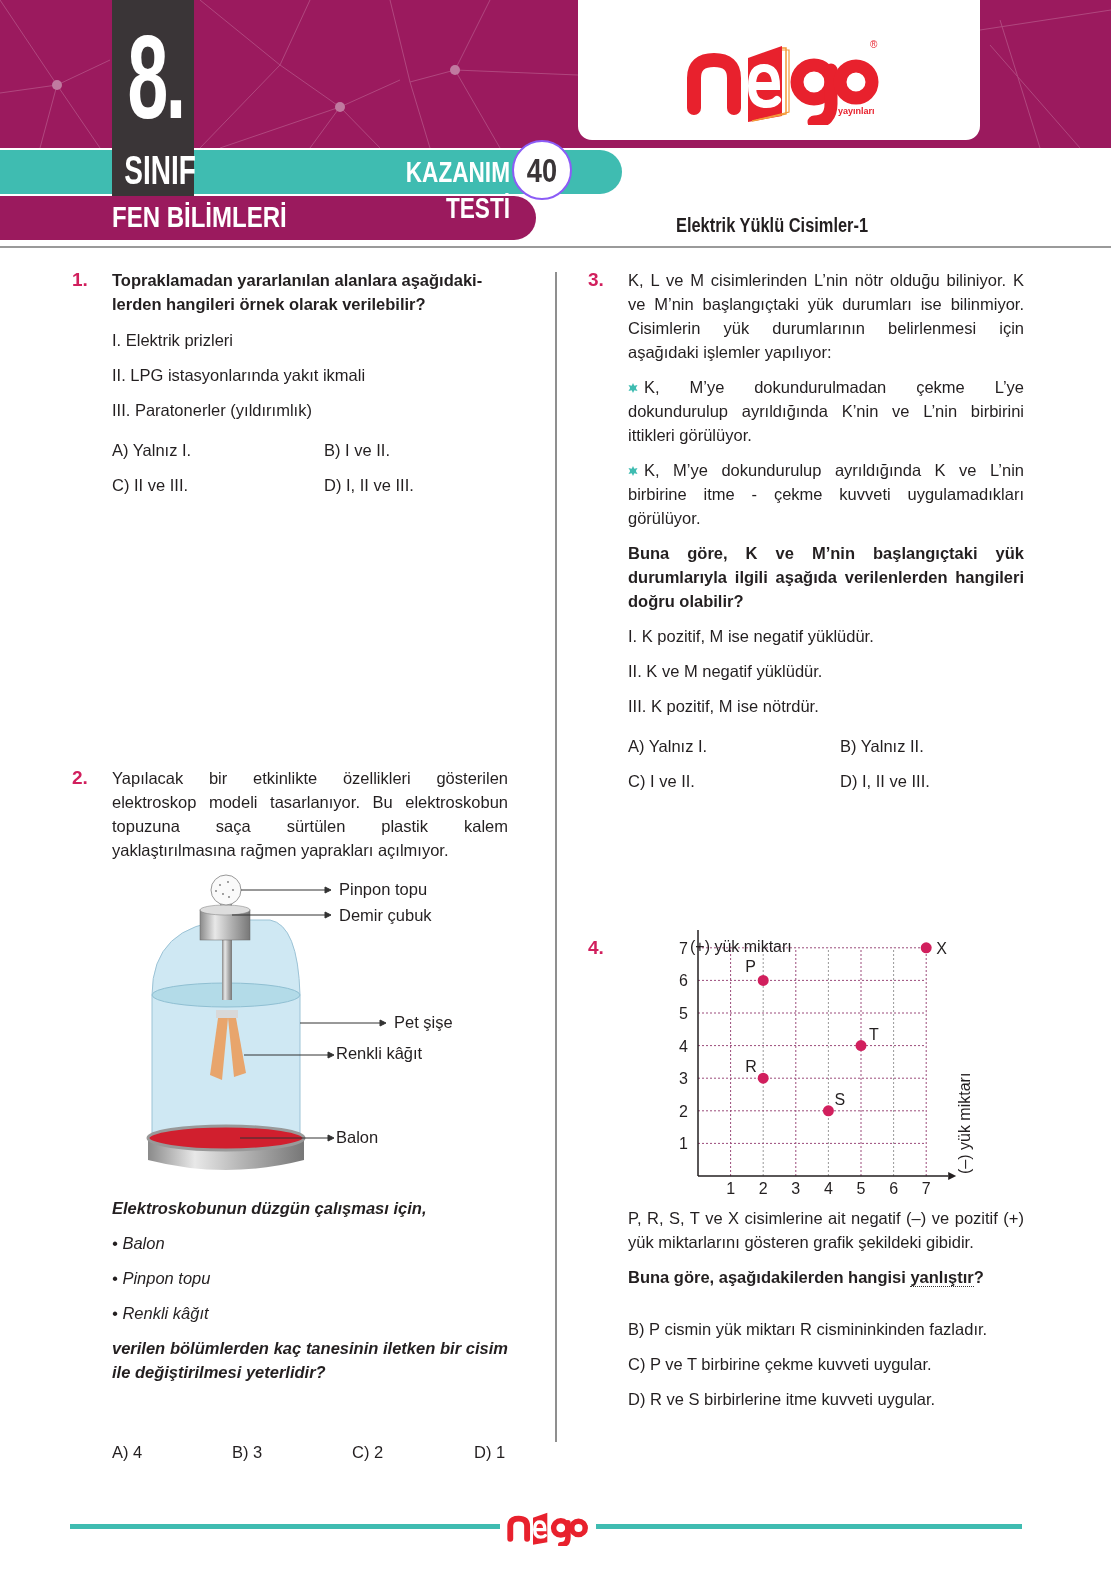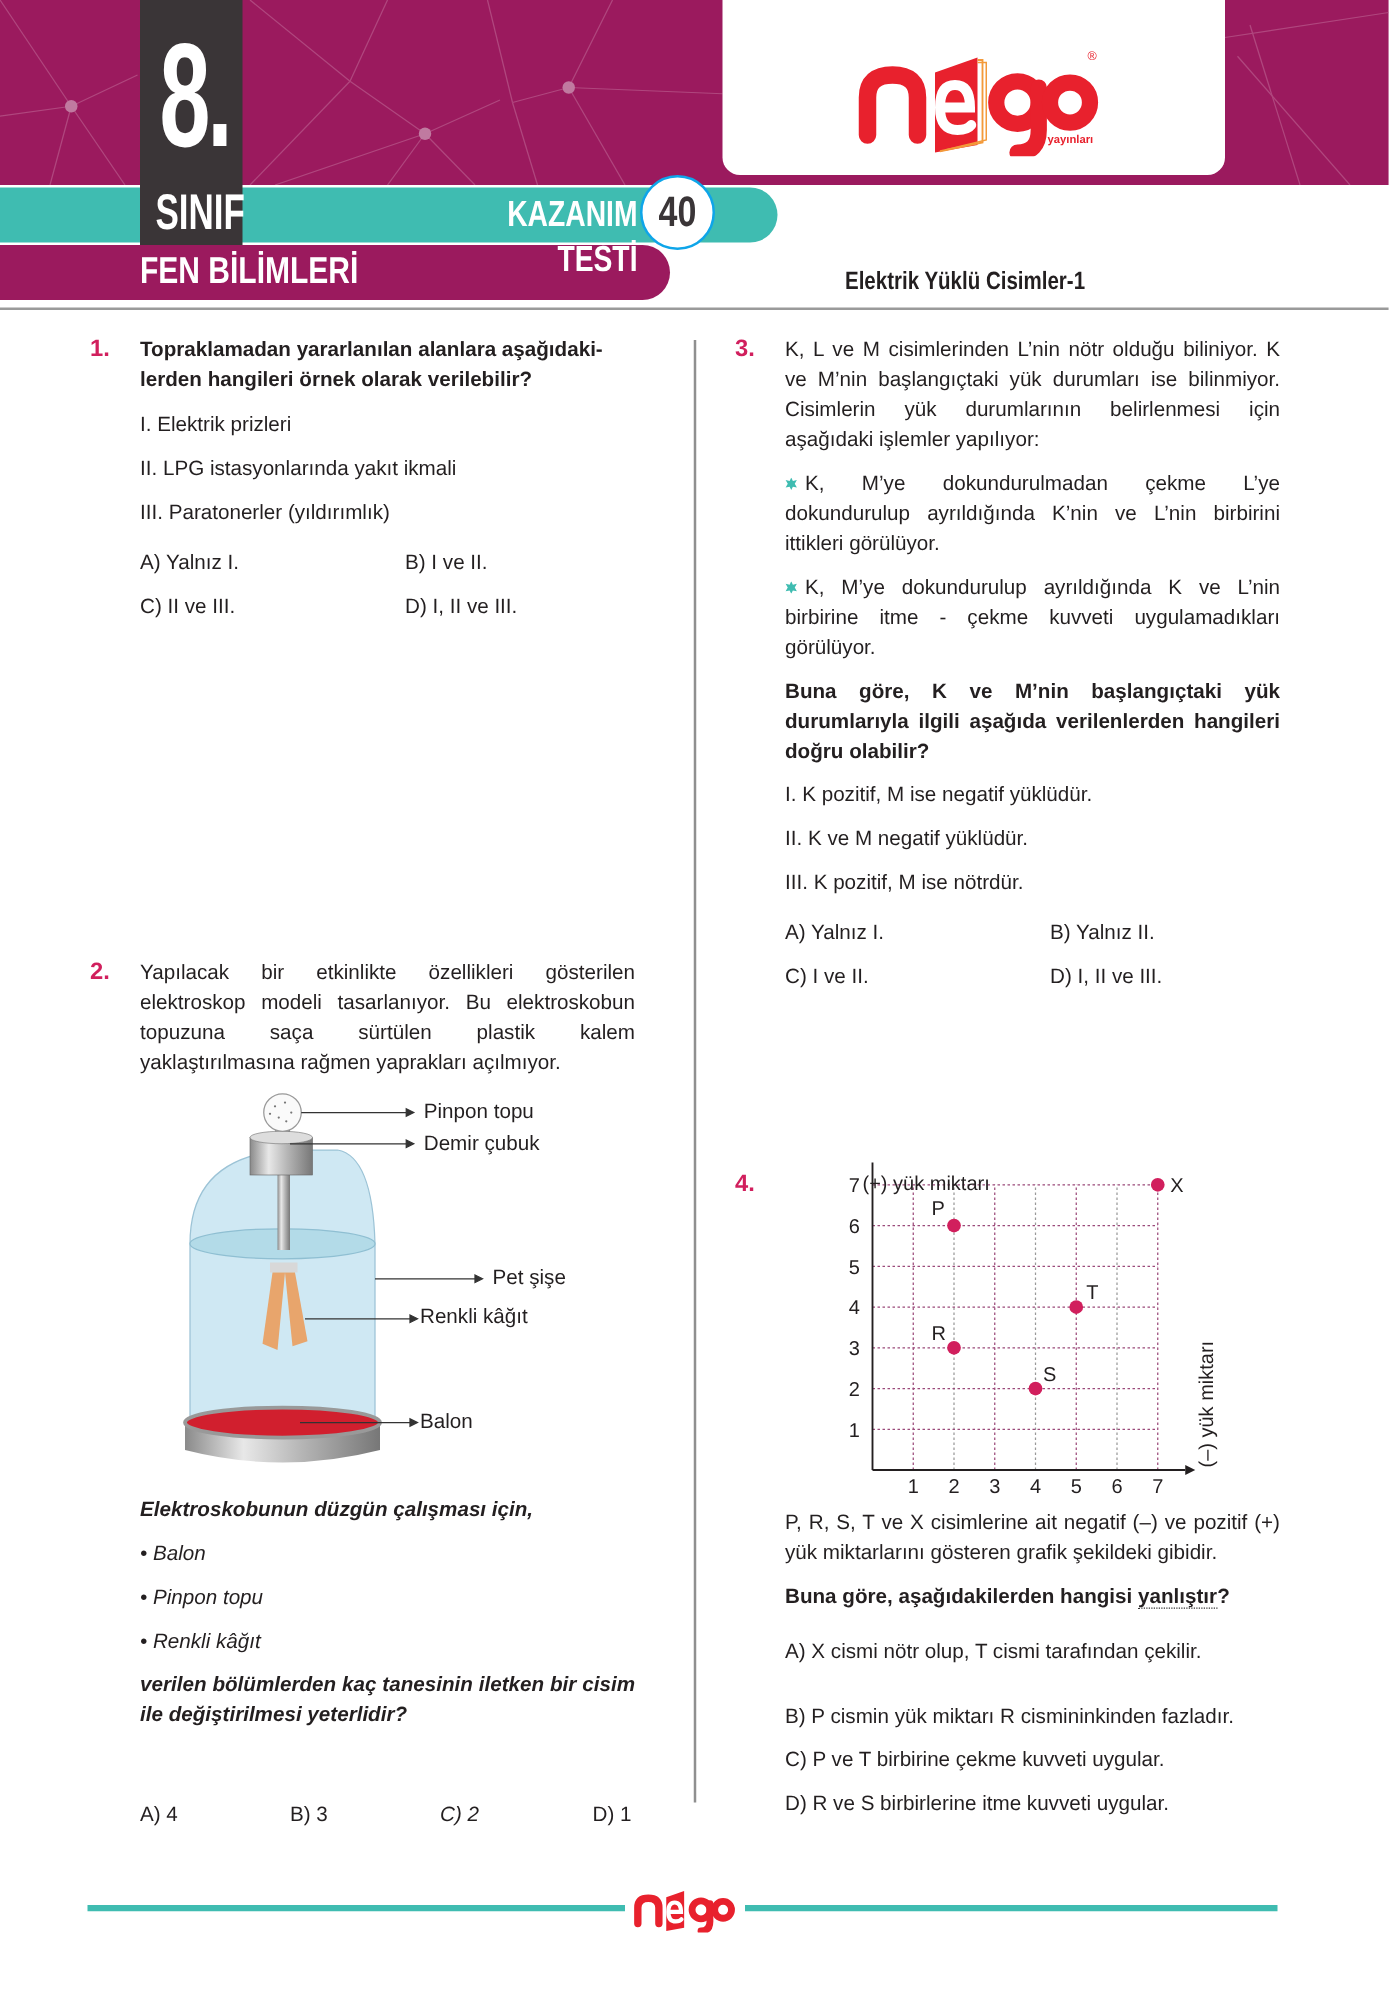--- a/index.html
+++ b/index.html
@@ -14,21 +14,21 @@
     font-family: "Liberation Sans", sans-serif; font-weight: bold; font-size: 118px; line-height: 118px;
     letter-spacing: -4px; transform: scaleX(0.62); transform-origin: center; }
   .grade-lbl { position: absolute; left: 0; top: 150px; width: 82px; text-align: center; color: #fff;
     font-weight: bold; font-size: 40px; line-height: 40px; transform: scaleX(0.7); transform-origin: center; }
 
   .teal-band { position: absolute; left: 0; top: 150px; width: 622px; height: 44px; background: #3fbcb1;
     border-radius: 0 22px 22px 0; z-index: 2; }
   .kaz-title { position: absolute; left: 300px; top: 154px; width: 210px; text-align: right; color: #fff;
     font-weight: bold; font-size: 29px; line-height: 36px; transform: scaleX(0.78); transform-origin: right center; z-index: 4; }
   .test-circle { position: absolute; left: 512px; top: 140px; width: 60px; height: 60px; border-radius: 50%;
-    background: #fff; border: 2px solid #0ea5e9; z-index: 4; display: flex; align-items: center; justify-content: center; }
+    background: #fff; border: 2px solid #8b5cf6; z-index: 4; display: flex; align-items: center; justify-content: center; }
   .test-circle span { font-weight: bold; font-size: 34px; color: #3a3537; transform: scaleX(0.8); display: inline-block; }
 
   .fen-band { position: absolute; left: 0; top: 196px; width: 536px; height: 44px; background: #9b1a5e;
     border-radius: 0 22px 22px 0; z-index: 2; }
   .fen-title { position: absolute; left: 112px; top: 199px; color: #fff; font-weight: bold; font-size: 30px; line-height: 36px;
     transform: scaleX(0.8); transform-origin: left center; z-index: 4; white-space: nowrap; }
 
   .logo-card { position: absolute; left: 578px; top: 0; width: 402px; height: 140px; background: #fff;
     border-radius: 0 0 14px 14px; z-index: 3; }
   .logo-card .logo { position: absolute; left: 108px; top: 30px; }
@@ -220,21 +220,21 @@
 <div class="q" style="left:112px; top:1196px; width:400px;font-style:italic;">
   <div class="bold">Elektroskobunun düzgün çalışması için,</div>
   <div style="margin-top:11px;"><span>• </span><span>Balon</span></div>
   <div style="margin-top:11px;"><span>• </span><span>Pinpon topu</span></div>
   <div style="margin-top:11px;"><span>• </span><span>Renkli kâğıt</span></div>
   <div class="bold just" style="margin-top:11px; width:396px;">verilen bölümlerden kaç tanesinin iletken bir cisim ile değiştirilmesi yeterlidir?</div>
 </div>
 <div class="q" style="left:112px; top:1440px; width:400px; height:24px;">
   <div class="opt" style="left:0;">A) 4</div>
   <div class="opt" style="left:120px;">B) 3</div>
-  <div class="opt" style="left:240px;font-style:italic;">C) 2</div>
+  <div class="opt" style="left:240px;">C) 2</div>
   <div class="opt" style="left:362px;">D) 1</div>
 </div>
 
 <div class="q" style="left:588px; top:268px; width:440px;">
   <div class="qnum">3.</div>
   <div class="qbody" style="width:396px;">
     <div class="just p">K, L ve M cisimlerinden L’nin nötr olduğu biliniyor. K ve M’nin başlangıçtaki yük durumları ise bilinmiyor. Cisimlerin yük durumlarının belirlenmesi için aşağıdaki işlemler yapılıyor:</div>
     <div class="just p"><span class="bullet-star"></span><span>K, M’ye dokundurulmadan çekme L’ye dokundurulup ayrıldığında K’nin ve L’nin birbirini ittikleri görülüyor.</span></div>
     <div class="just p"><span class="bullet-star"></span><span>K, M’ye dokundurulup ayrıldığında K ve L’nin birbirine itme - çekme kuvveti uygulamadıkları görülüyor.</span></div>
     <div class="bold just p">Buna göre, K ve M’nin başlangıçtaki yük durumlarıyla ilgili aşağıda verilenlerden hangileri doğru olabilir?</div>
@@ -307,21 +307,20 @@
     <text id="ylab" font-size="16" fill="#231f20" x="30" y="22">(+) yük miktarı</text>
     <text id="xlab" font-size="16" fill="#231f20" x="310.20000000000005" y="244" transform="rotate(-90 310.20000000000005 244)">(–) yük miktarı</text>
   </svg>
 </div>
 
 <div class="q" style="left:628px; top:1206px; width:396px;">
   <div class="just p">P, R, S, T ve X cisimlerine ait negatif (–) ve pozitif (+) yük miktarlarını gösteren grafik şekildeki gibidir.</div>
   <div class="bold p" style="margin-top:6px;">
     <span>Buna göre, aşağıdakilerden hangisi </span><span class="u-dotted">yanlıştır</span><span>?</span>
   </div>
-  <div style="margin-top:20px;">A) X cismi nötr olup, T cismi tarafından çekilir.</div>
   <div style="margin-top:28px;">B) P cismin yük miktarı R cismininkinden fazladır.</div>
   <div style="margin-top:11px;">C) P ve T birbirine çekme kuvveti uygular.</div>
   <div style="margin-top:11px;">D) R ve S birbirlerine itme kuvveti uygular.</div>
 </div>
 
 <div class="foot-line" style="left:70px; width:430px;"></div>
 <div class="foot-line" style="left:596px; width:426px;"></div>
 <svg class="foot-logo" width="86" height="40" viewBox="0 0 200 95">
   <path d="M8 78 V48 Q8 30 28 30 Q48 30 48 48 V78" stroke="#e8212d" stroke-width="14" fill="none" stroke-linecap="round"></path>
   <path d="M62 28 L96 16 L96 86 L62 92 Z" fill="#e8212d"></path>

